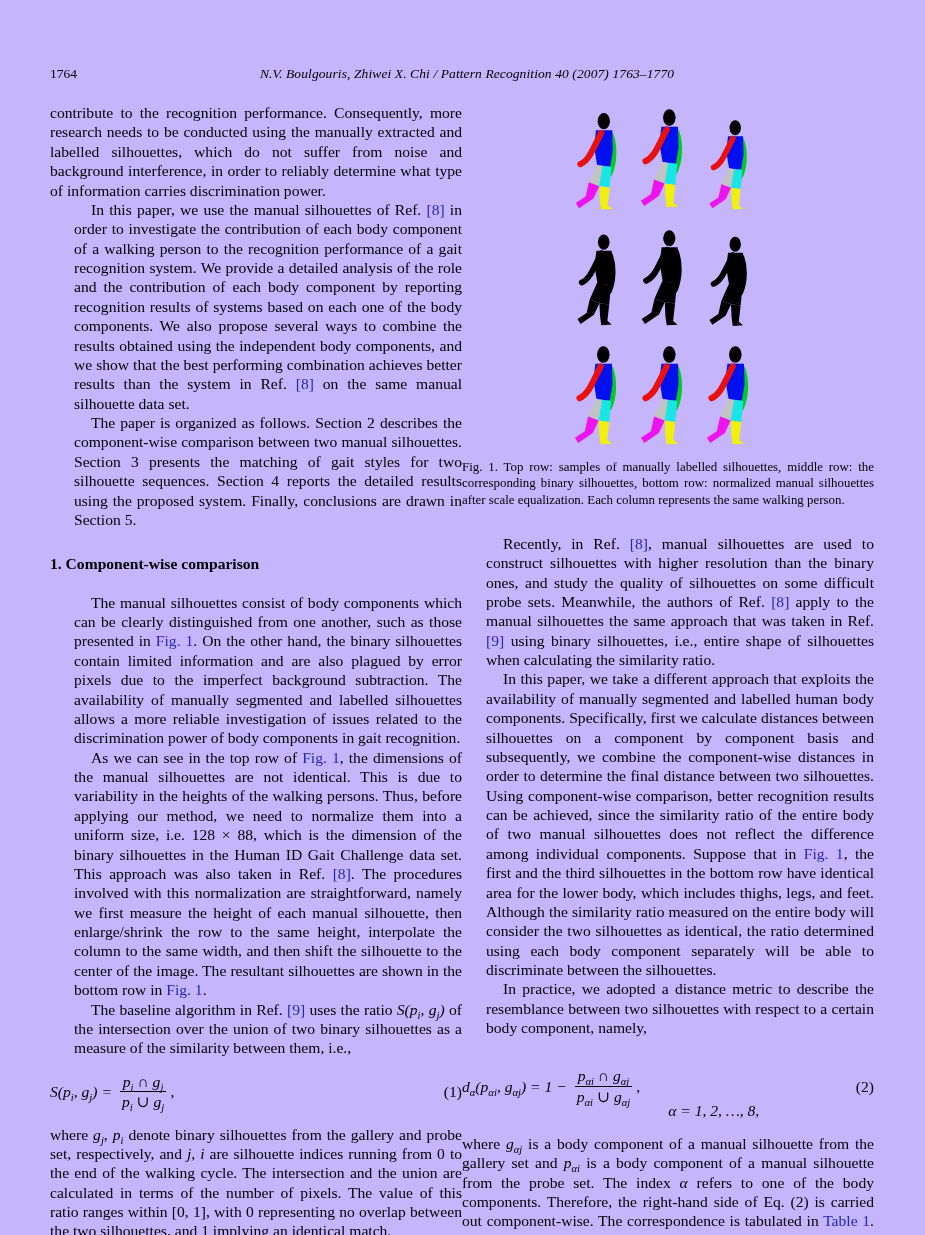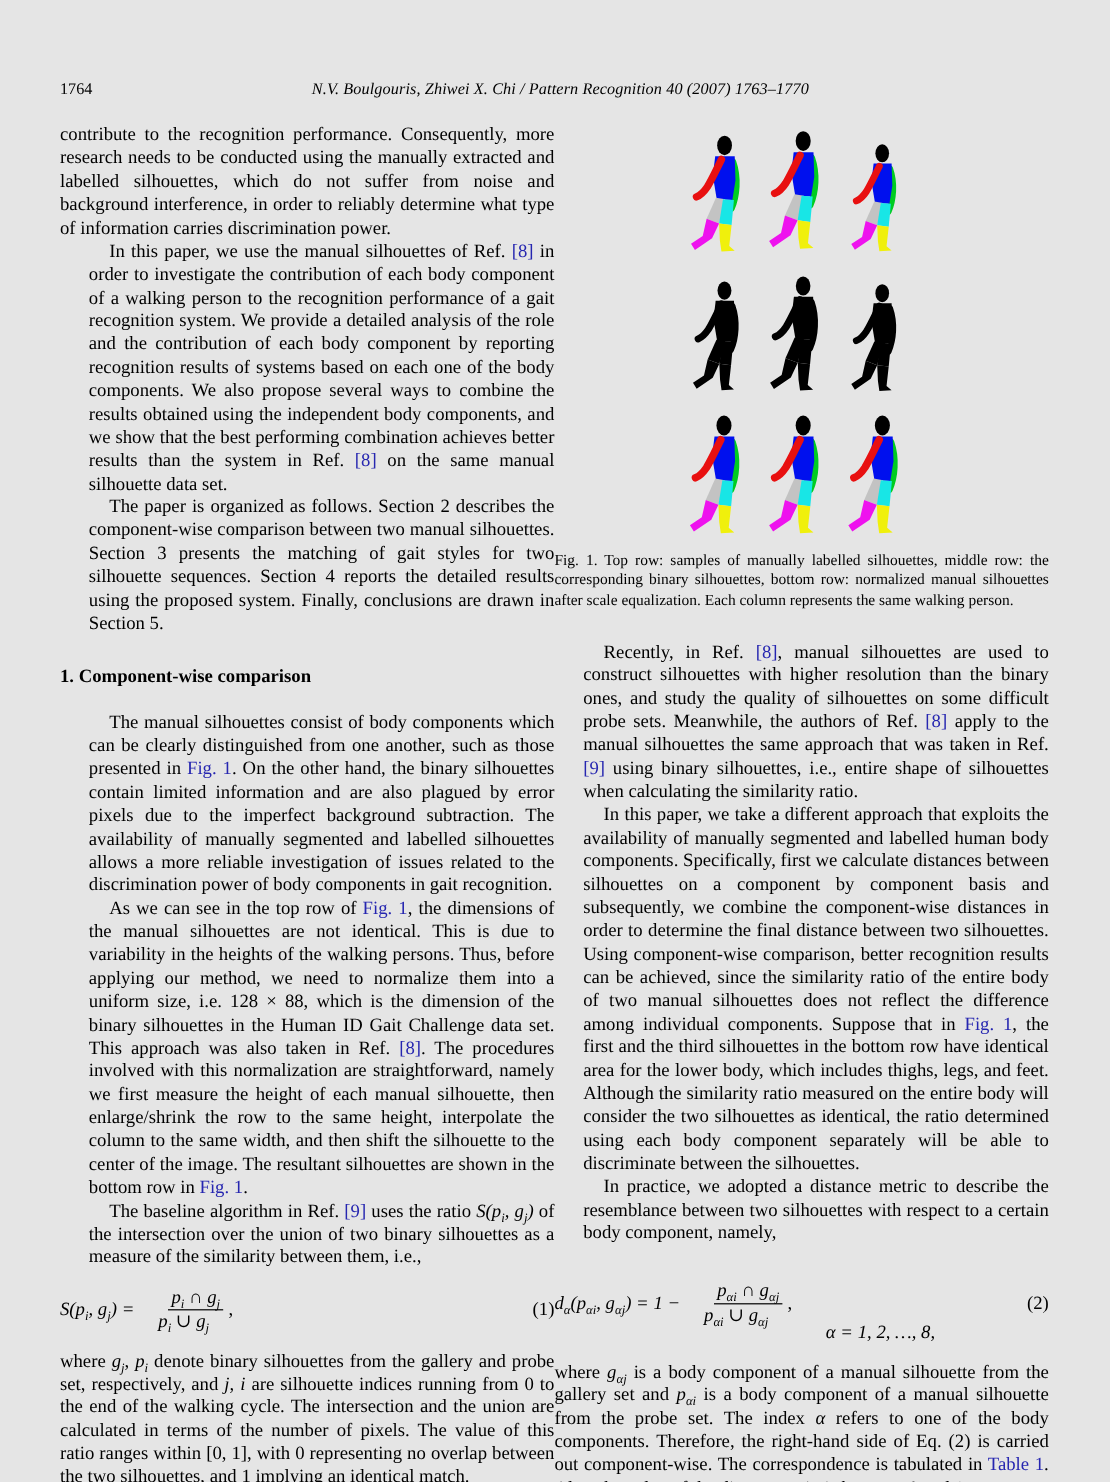--- a/index.html
+++ b/index.html
@@ -1,31 +1,31 @@
 <!DOCTYPE html>
 <html><head>
 <meta charset="utf-8">
 <style>
   html,body{margin:0;padding:0;background:#ffffff;}
   body{width:925px;height:1235px;font-family:"Liberation Serif","DejaVu Serif",serif;color:#000;}
-  .page{position:relative;width:925px;height:1235px;overflow:hidden;background:#e5e5e5;}
+  .page{position:relative;width:925px;height:1235px;overflow:hidden;background:#c4b5fd;}
   .header{position:absolute;top:66px;left:50px;width:834px;height:20px;}
   .page-number{position:absolute;left:0;top:0;font-size:13.5px;}
   .running-head{position:absolute;left:0;right:0;top:0;text-align:center;font-style:italic;font-size:13.5px;letter-spacing:.1px;}
   .columns{position:absolute;top:103px;left:50px;display:flex;}
   .col{width:412px;font-size:15.6px;line-height:1.243;text-align:justify;}
   .col p{margin:0;}
   .col p.indent{text-indent:17px;margin-left:24px;}
   .section-heading{font-weight:bold;margin:25px 0 19px 0;}
   a.cite{color:#2626b0;text-decoration:none;cursor:pointer;}
   .math{font-style:italic;}
   sub{font-size:.68em;line-height:0;}
   .equation{display:flex;align-items:center;margin:15px 0 14px 0;text-align:center;}
   .frac{display:inline-flex;flex-direction:column;align-items:center;margin:0 4px;line-height:1.12;vertical-align:middle;}
-  .frac .num{border-bottom:1.2px solid #000;padding:0 3px 1px 3px;margin-left:20px;}
+  .frac .num{border-bottom:1.2px solid #000;padding:0 3px 1px 3px;}
   .frac .den{padding-top:1px;}
   .eq-cond{margin-left:28px;margin-top:48px;}
   .eq-label{margin-left:auto;font-style:normal;}
   .figure{display:flex;flex-direction:column;align-items:center;margin:2px 0 12px 0;}
   .sil-row{display:flex;align-items:flex-end;margin-bottom:16px;}
   .sil-row:last-child{margin-bottom:0;}
   .sil-cell{width:66px;display:flex;justify-content:center;align-items:flex-end;}
   .figure-caption{font-size:12.9px;line-height:1.26;text-align:justify;margin:8px 0 26px 0;}
 </style>
 </head>

